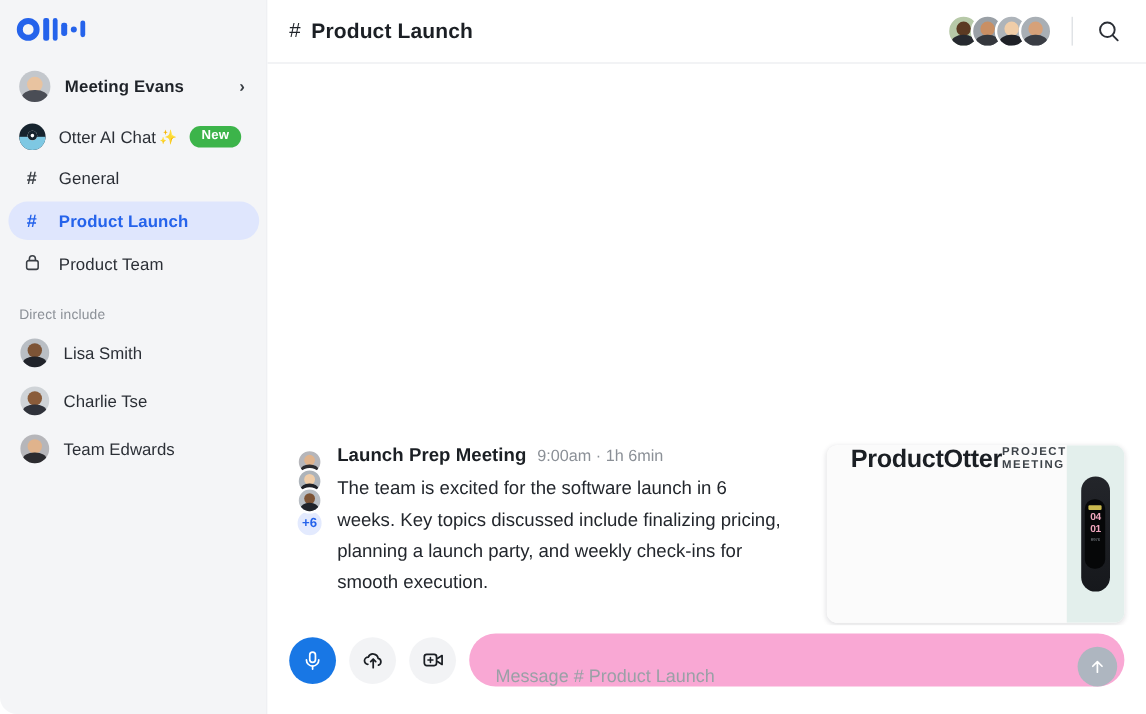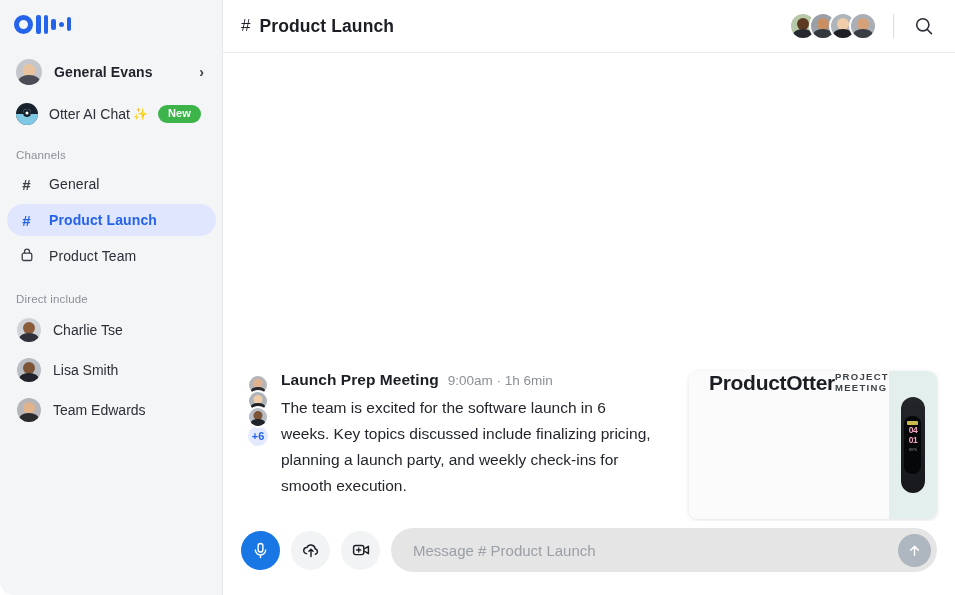--- a/index.html
+++ b/index.html
@@ -319,23 +319,23 @@
   .cbtn {
     width: 39px; height: 39px; border-radius:50%;
     display:flex; align-items:center; justify-content:center;
     cursor:pointer; flex:0 0 39px;
   }
   .cbtn.mic { background:#1877e5; }
   .cbtn.plain { background:#f2f3f5; }
   .input-wrap {
     flex: 1;
     height: 44px;
-    background:#e5e5e5;
+    background:#f9a8d4;
     border-radius: 22px;
-    display:flex; align-items:center;
+    display:flex; align-items:flex-end;
     padding: 0 6px 0 22px;
     min-width:0;
   }
   .msg-input {
     flex:1; border:none; outline:none; background:transparent;
     font-family: "Liberation Sans", sans-serif;
     font-size: 15px; color:#1b1f24;
     min-width:0;
   }
   .msg-input::placeholder { color:#9aa0a6; }
@@ -359,32 +359,31 @@
         <div class="ol-bar ol-b1"></div>
         <div class="ol-bar ol-b2"></div>
         <div class="ol-bar ol-b3"></div>
         <div class="ol-dot"></div>
         <div class="ol-bar ol-b4"></div>
       </div>
     </div>
 
     <div class="user-row">
       <div class="avatar av-26 face f-d"></div>
-      <span class="user-name">General Evans</span>
+      <span class="user-name">Meeting Evans</span>
       <span class="chev">›</span>
     </div>
 
     <div class="otter-chat-row">
       <div class="otter-av"></div>
       <span class="otter-chat-label">Otter AI Chat</span>
       <span class="sparkle">✨</span>
       <span class="new-badge">New</span>
     </div>
 
-    <div class="section-label">Channels</div>
 
     <div class="channel">
       <span class="ch-icon">#</span>
       <span class="ch-name">General</span>
     </div>
 
     <div class="channel active">
       <span class="ch-icon">#</span>
       <span class="ch-name">Product Launch</span>
     </div>
@@ -395,26 +394,26 @@
           <rect x="2.2" y="6.2" width="9.6" height="7.3" rx="1.6" stroke="#3a3f45" stroke-width="1.3"></rect>
           <path d="M4.5 6.2V4.6a2.5 2.5 0 0 1 5 0v1.6" stroke="#3a3f45" stroke-width="1.3"></path>
         </svg>
       </span>
       <span class="ch-name">Product Team</span>
     </div>
 
     <div class="section-label">Direct include</div>
 
     <div class="dm-row">
+      <div class="avatar av-24 face f-c"></div>
+      <span class="dm-name">Lisa Smith</span>
+    </div>
+    <div class="dm-row">
       <div class="avatar av-24 face f-f"></div>
       <span class="dm-name">Charlie Tse</span>
-    </div>
-    <div class="dm-row">
-      <div class="avatar av-24 face f-c"></div>
-      <span class="dm-name">Lisa Smith</span>
     </div>
     <div class="dm-row">
       <div class="avatar av-24 face f-a"></div>
       <span class="dm-name">Team Edwards</span>
     </div>
   </aside>
 
   <section class="main">
 
     <header class="topbar">

